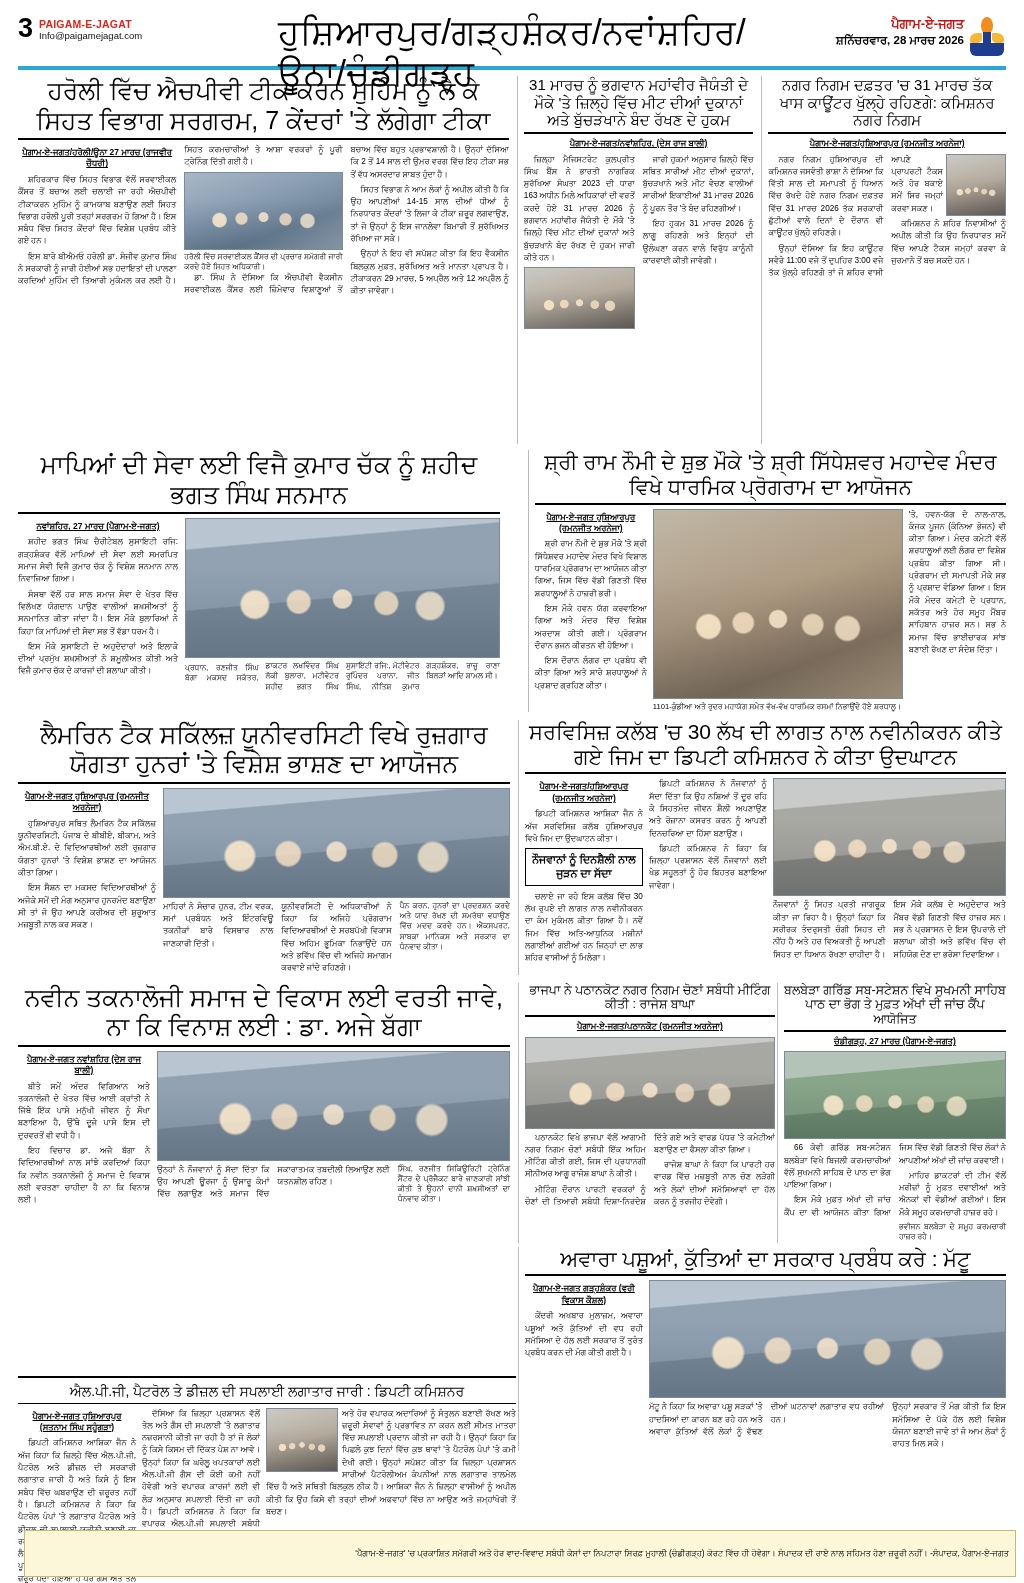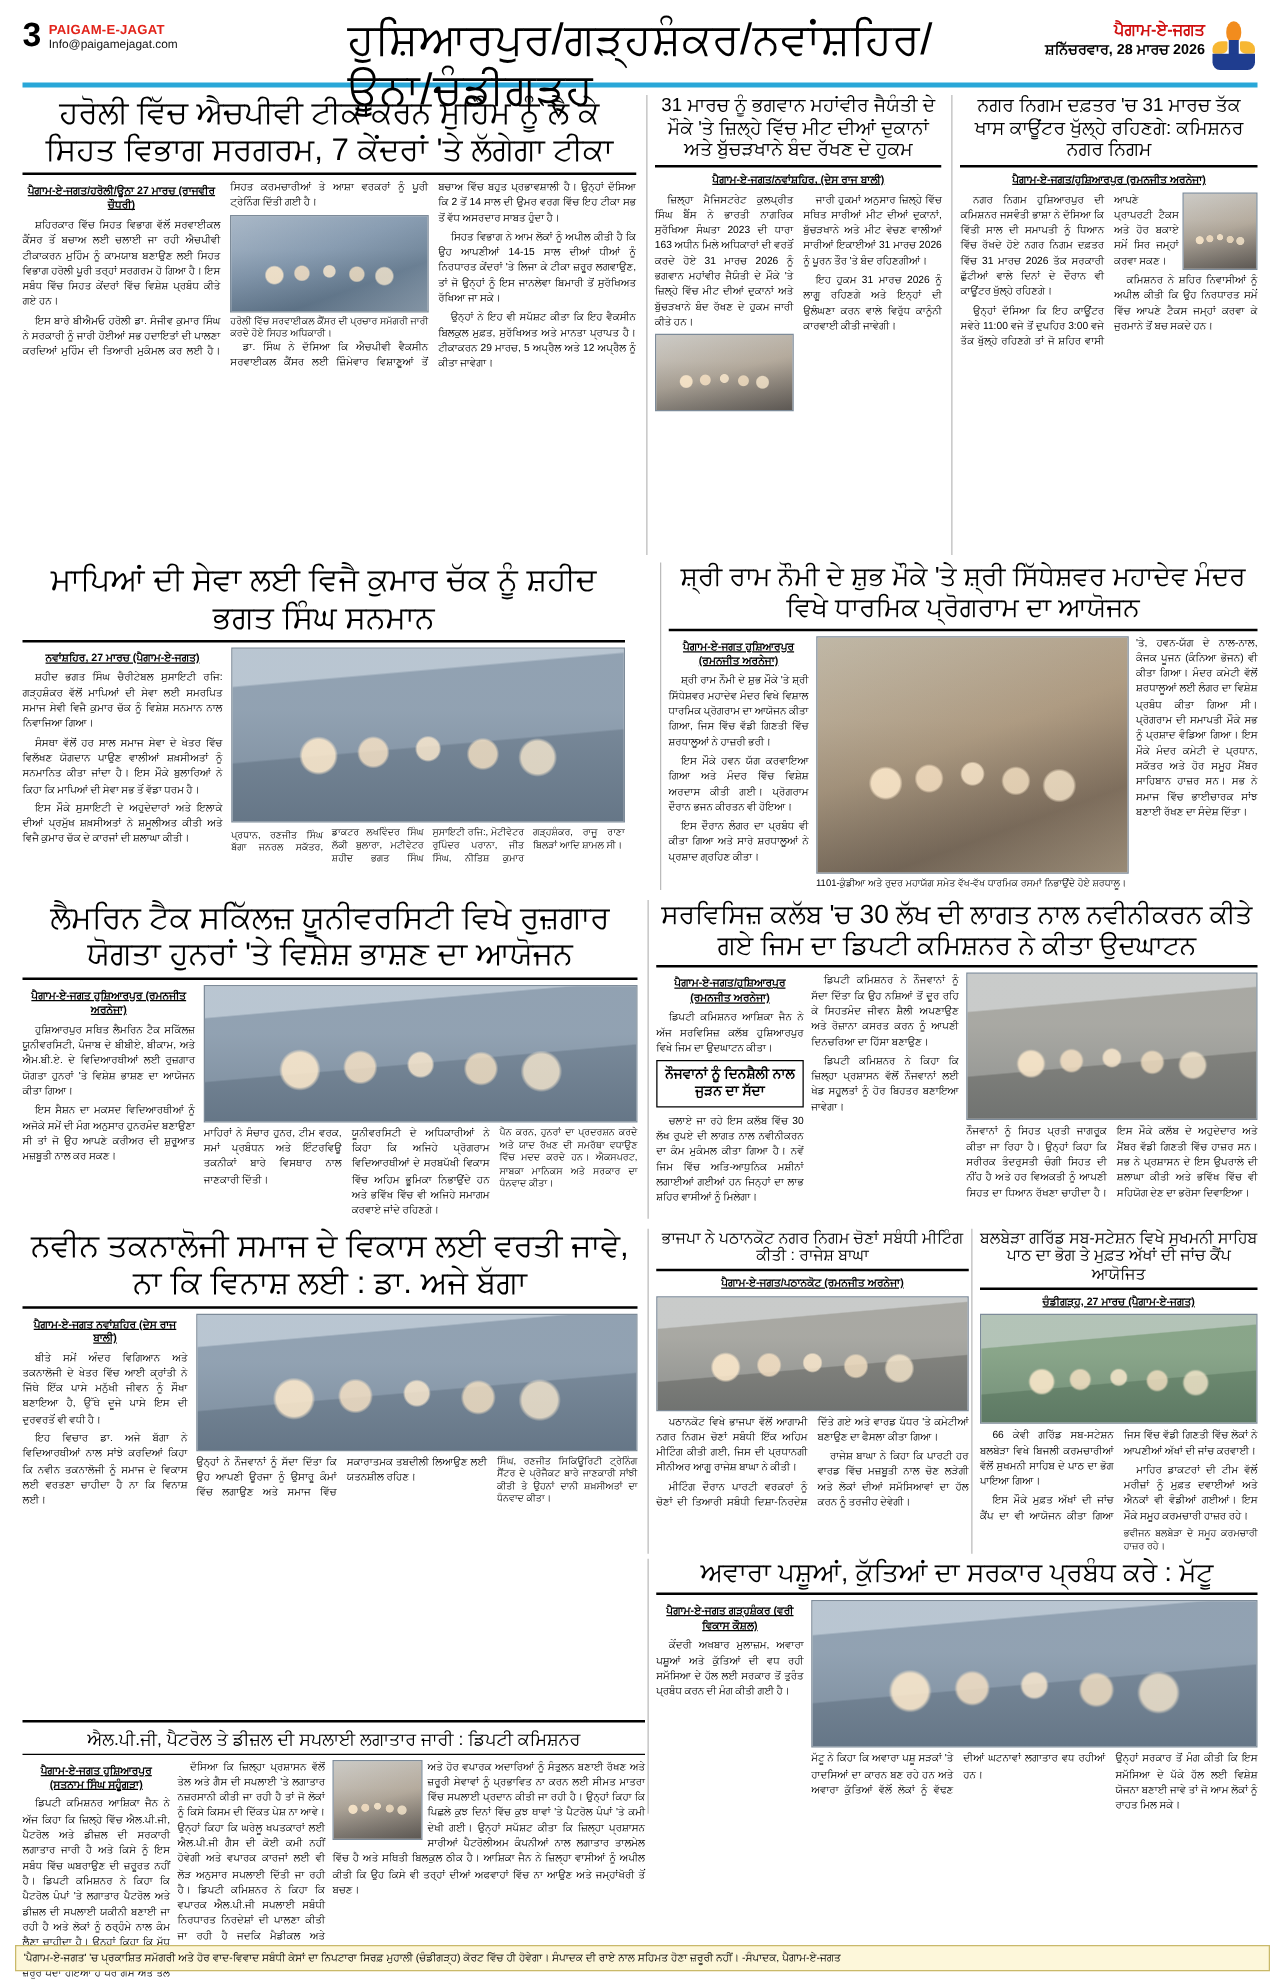--- a/index.html
+++ b/index.html
@@ -78,23 +78,23 @@
   .photo.port { background:linear-gradient(165deg,#e8dfd2,#c9b59c 50%,#6e5c4a); }
   .photo.room { background:linear-gradient(175deg,#e4e0d8 0 22%, #b9b2a4 23% 60%, #8d8678 61% 100%); }
   .photo.green{ background:linear-gradient(175deg,#c7d6bf 0 25%, #8fae82 26% 60%, #6f8f64 61% 100%); }
   .pcap { font-size:7.6px; line-height:1.35; text-align:justify; margin-top:2px; }
 
   .boxnote {
     border:1.5px solid #000; text-align:center; font-weight:bold;
     font-size:11px; padding:4px 3px; margin:3px 0 5px; line-height:1.25;
   }
   .footerbar {
-    position:absolute; left:12px; right:8px; bottom:6px;
+    position:absolute; left:24px; right:8px; bottom:6px;
     background:#fdf7da; border:1px solid #c9b96a;
-    font-size:8.4px; text-align:left; padding:4px 6px; line-height:1.3;
+    font-size:8.4px; text-align:right; padding:17px 6px; line-height:1.3;
   }
   .thick { border-top:2px solid #000; margin:6px 0 5px; }
 </style>
 </head>
 <body>
 
 <div class="page">
 
   <div class="masthead">
     <div class="mh-left">
@@ -171,21 +171,21 @@
           <div style="width:160px;">
             <div class="byline">ਨਵਾਂਸ਼ਹਿਰ, 27 ਮਾਰਚ
 (ਪੈਗਾਮ-ਏ-ਜਗਤ)</div>
             <p class="body ind">ਸ਼ਹੀਦ ਭਗਤ ਸਿੰਘ ਚੈਰੀਟੇਬਲ ਸੁਸਾਇਟੀ ਰਜਿ: ਗੜ੍ਹਸ਼ੰਕਰ ਵੱਲੋਂ ਮਾਪਿਆਂ ਦੀ ਸੇਵਾ ਲਈ ਸਮਰਪਿਤ ਸਮਾਜ ਸੇਵੀ ਵਿਜੈ ਕੁਮਾਰ ਚੱਕ ਨੂੰ ਵਿਸ਼ੇਸ਼ ਸਨਮਾਨ ਨਾਲ ਨਿਵਾਜਿਆ ਗਿਆ।</p>
             <p class="body ind">ਸੰਸਥਾ ਵੱਲੋਂ ਹਰ ਸਾਲ ਸਮਾਜ ਸੇਵਾ ਦੇ ਖੇਤਰ ਵਿੱਚ ਵਿਲੱਖਣ ਯੋਗਦਾਨ ਪਾਉਣ ਵਾਲੀਆਂ ਸ਼ਖ਼ਸੀਅਤਾਂ ਨੂੰ ਸਨਮਾਨਿਤ ਕੀਤਾ ਜਾਂਦਾ ਹੈ। ਇਸ ਮੌਕੇ ਬੁਲਾਰਿਆਂ ਨੇ ਕਿਹਾ ਕਿ ਮਾਪਿਆਂ ਦੀ ਸੇਵਾ ਸਭ ਤੋਂ ਵੱਡਾ ਧਰਮ ਹੈ।</p>
             <p class="body ind">ਇਸ ਮੌਕੇ ਸੁਸਾਇਟੀ ਦੇ ਅਹੁਦੇਦਾਰਾਂ ਅਤੇ ਇਲਾਕੇ ਦੀਆਂ ਪ੍ਰਮੁੱਖ ਸ਼ਖ਼ਸੀਅਤਾਂ ਨੇ ਸ਼ਮੂਲੀਅਤ ਕੀਤੀ ਅਤੇ ਵਿਜੈ ਕੁਮਾਰ ਚੱਕ ਦੇ ਕਾਰਜਾਂ ਦੀ ਸ਼ਲਾਘਾ ਕੀਤੀ।</p>
           </div>
           <div style="flex:1;">
             <div class="photo grp" style="width:100%;height:140px;"></div>
             <div class="cols4" style="margin-top:3px;">
-              <div class="pcap">ਪ੍ਰਧਾਨ, ਰਣਜੀਤ ਸਿੰਘ ਬੱਗਾ ਜਨਰਲ ਸਕੱਤਰ, ਡਾਕਟਰ ਲਖਵਿੰਦਰ ਸਿੰਘ ਲੱਕੀ ਬੁਲਾਰਾ, ਮਟੀਵੇਟਰ ਸ਼ਹੀਦ ਭਗਤ ਸਿੰਘ ਸੁਸਾਇਟੀ ਰਜਿ:, ਮੋਟੀਵੇਟਰ ਰੁਪਿੰਦਰ ਪਰਾਨਾ, ਜੀਤ ਸਿੰਘ, ਨੀਤਿਸ਼ ਕੁਮਾਰ ਗੜ੍ਹਸ਼ੰਕਰ, ਰਾਜੂ ਰਾਣਾ ਬਿਲੜਾਂ ਆਦਿ ਸ਼ਾਮਲ ਸੀ।</div>
+              <div class="pcap">ਪ੍ਰਧਾਨ, ਰਣਜੀਤ ਸਿੰਘ ਬੱਗਾ ਮਕਸਦ ਸਕੱਤਰ, ਡਾਕਟਰ ਲਖਵਿੰਦਰ ਸਿੰਘ ਲੱਕੀ ਬੁਲਾਰਾ, ਮਟੀਵੇਟਰ ਸ਼ਹੀਦ ਭਗਤ ਸਿੰਘ ਸੁਸਾਇਟੀ ਰਜਿ:, ਮੋਟੀਵੇਟਰ ਰੁਪਿੰਦਰ ਪਰਾਨਾ, ਜੀਤ ਸਿੰਘ, ਨੀਤਿਸ਼ ਕੁਮਾਰ ਗੜ੍ਹਸ਼ੰਕਰ, ਰਾਜੂ ਰਾਣਾ ਬਿਲੜਾਂ ਆਦਿ ਸ਼ਾਮਲ ਸੀ।</div>
             </div>
           </div>
         </div>
       </div>
 
       <div class="colsep" style="width:494px;padding-left:6px;">
         <h2 class="hl mid">ਸ਼੍ਰੀ ਰਾਮ ਨੌਮੀ ਦੇ ਸ਼ੁਭ ਮੌਕੇ 'ਤੇ ਸ਼੍ਰੀ ਸਿੱਧੇਸ਼ਵਰ ਮਹਾਦੇਵ ਮੰਦਰ ਵਿਖੇ ਧਾਰਮਿਕ ਪ੍ਰੋਗਰਾਮ ਦਾ ਆਯੋਜਨ</h2>
         <div style="display:flex;gap:6px;">
           <div style="width:112px;">
             <div class="byline">ਪੈਗਾਮ-ਏ-ਜਗਤ

